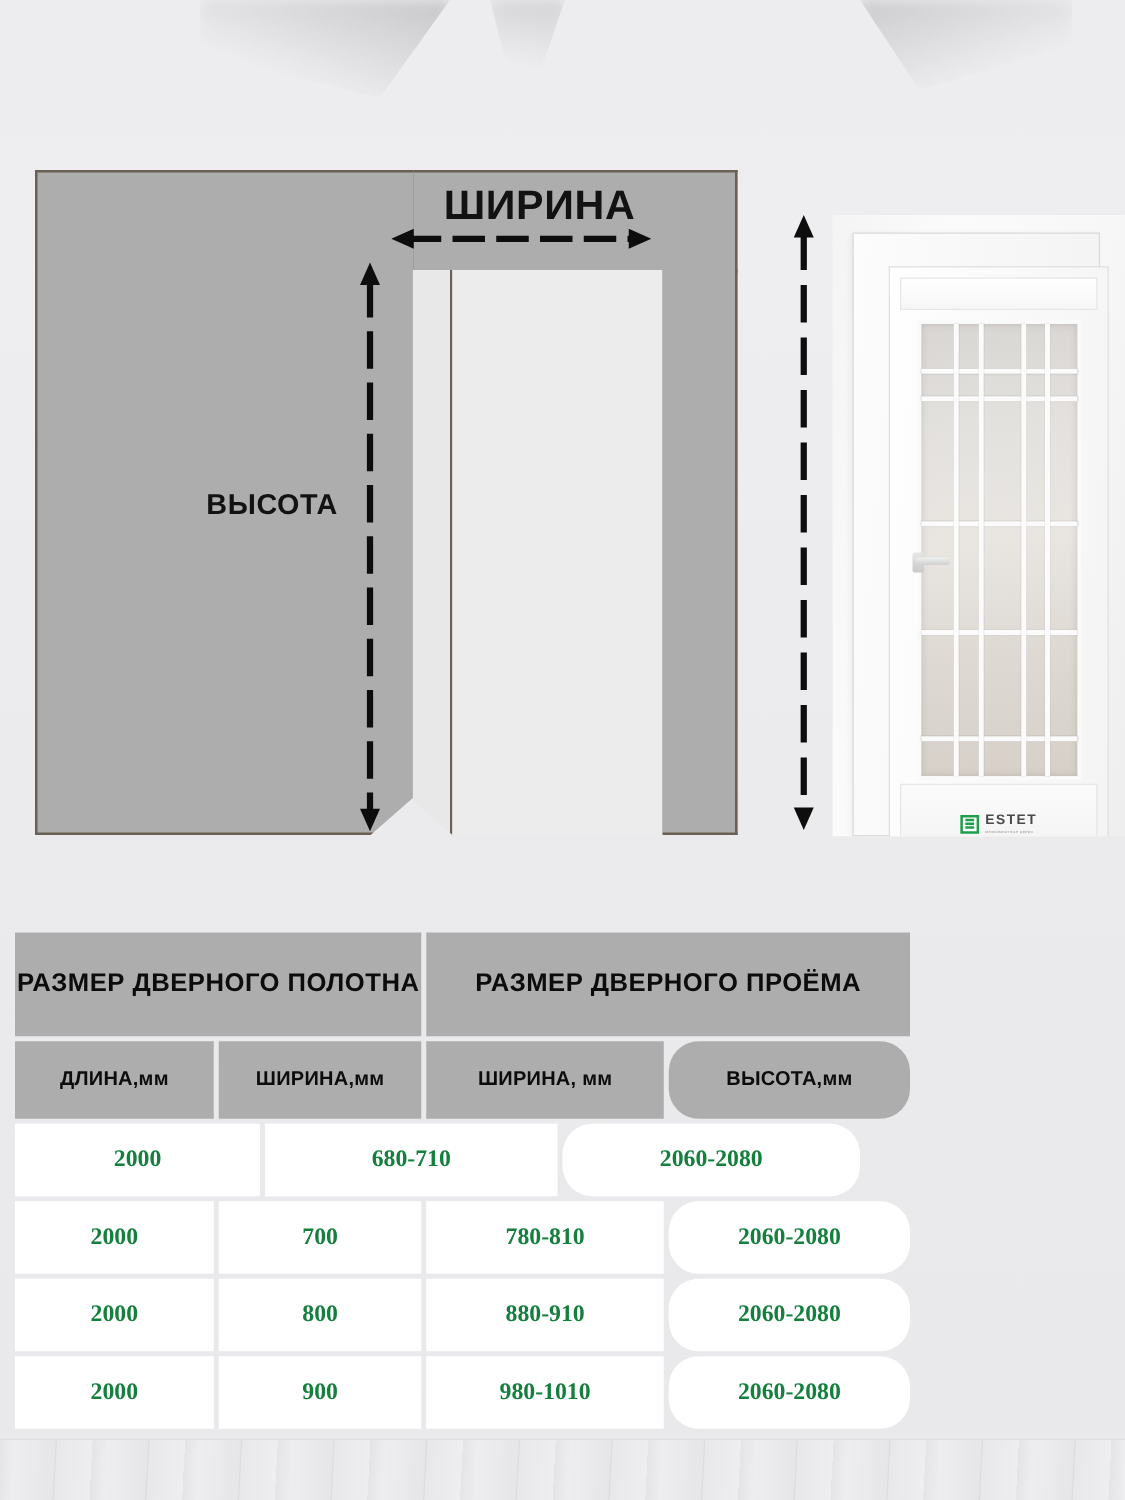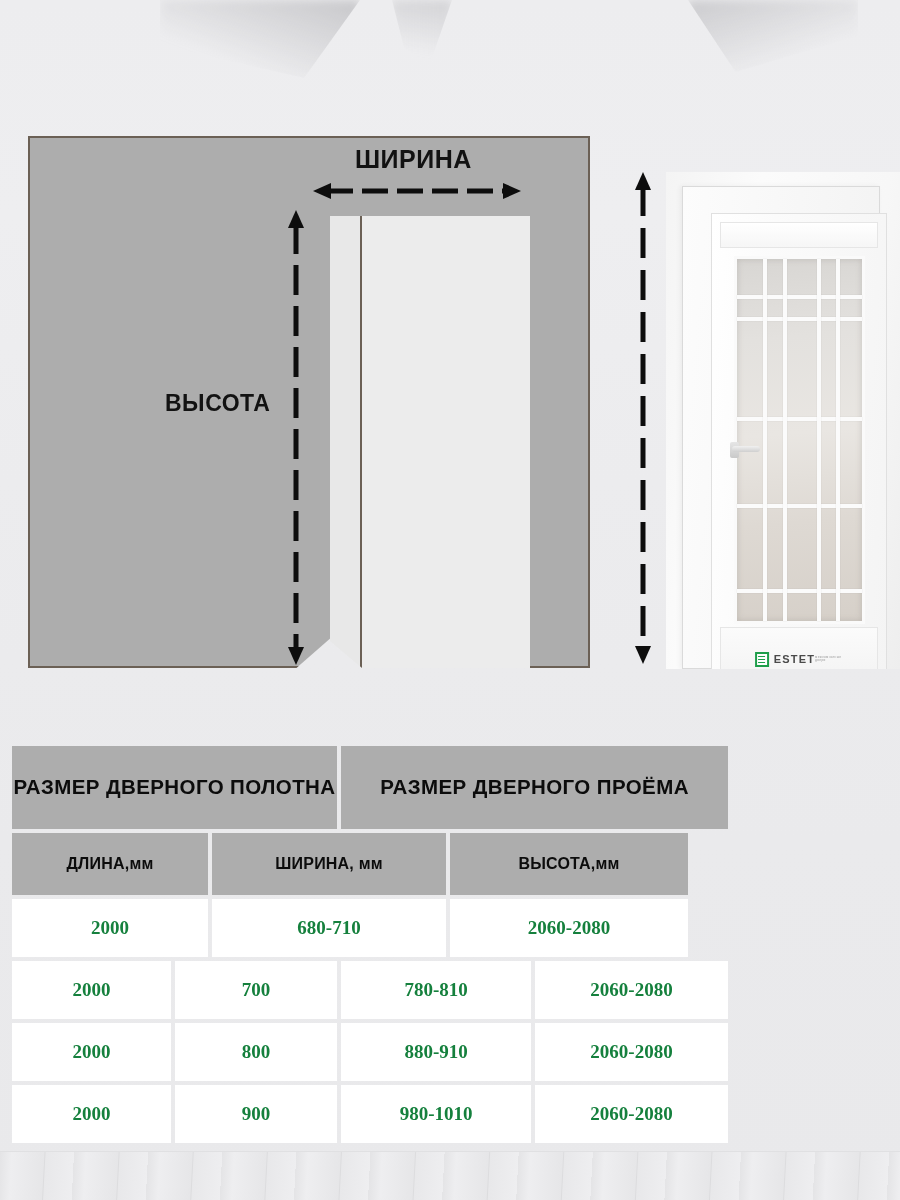--- a/index.html
+++ b/index.html
@@ -114,21 +114,21 @@
   .dim-label {
     position: absolute;
     font-weight: bold;
     color: #121212;
     letter-spacing: 0.5px;
     white-space: nowrap;
   }
   .label-shirina {
     left: 355px;
     top: 145px;
-    font-size: 25px;
+    font-size: 33px;
   }
   .label-vysota {
     left: 165px;
     top: 363px;
     font-size: 23px;
     margin-top: 27px;
   }
   .label-dlina {
     left: 630px;
     top: 138px;
@@ -271,21 +271,21 @@
     background: #ffffff;
   }
   .brand-glyph i {
     display: block;
     width: 7px;
     height: 1.5px;
     background: #1e9e4a;
   }
   .brand-text {
     display: flex;
-    flex-direction: row;
+    flex-direction: column;
     line-height: 1;
   }
   .brand-name {
     font-size: 11px;
     font-weight: bold;
     color: #4a4a4a;
     letter-spacing: 1.2px;
   }
   .brand-tag {
     font-size: 3.2px;
@@ -347,21 +347,21 @@
     background: #ffffff;
     height: 58px;
     font-family: "Liberation Serif", serif;
     font-size: 19px;
     font-weight: bold;
     color: #15803d;
   }
   .c1 { width: 196px; }
   .c2 { width: 200px; }
   .c3 { width: 234px; text-align: center; }
-  .c4 { width: 238px; }
+  .c4 { width: 238px; border-radius: 24px; }
   .g1 { width: 400px; }
   .g2 { width: 476px; }
 </style>
 </head>
 <body>
 
 <div class="page">
 
   <div class="ceiling-shadow cs1"></div>
   <div class="ceiling-shadow cs2"></div>
@@ -438,20 +438,21 @@
 
   <div class="spec-table">
 
     <div class="trow">
       <div class="cell head-group g1">РАЗМЕР ДВЕРНОГО ПОЛОТНА</div>
       <div class="cell head-group g2">РАЗМЕР ДВЕРНОГО ПРОЁМА</div>
     </div>
 
     <div class="trow">
       <div class="cell head-col c1">ДЛИНА,мм</div>
+      <div class="cell head-col c2">ШИРИНА,мм</div>
       <div class="cell head-col c3">ШИРИНА, мм</div>
       <div class="cell head-col c4">ВЫСОТА,мм</div>
     </div>
 
     <div class="trow">
       <div class="cell data-cell c1">2000</div>
       <div class="cell data-cell c3">680-710</div>
       <div class="cell data-cell c4">2060-2080</div>
     </div>
 

